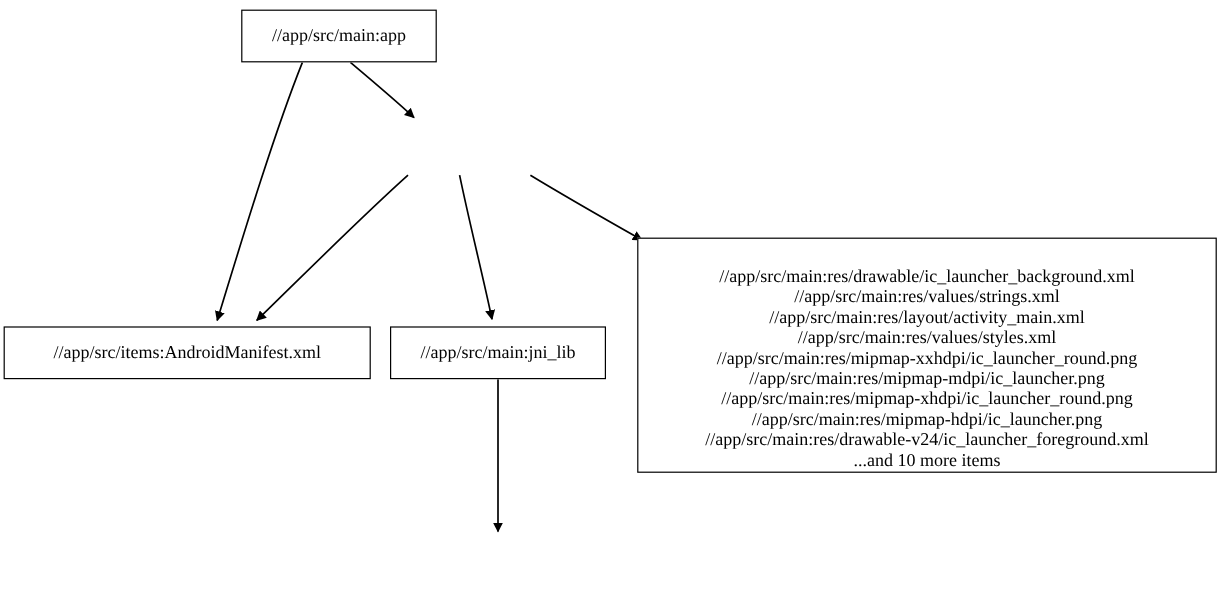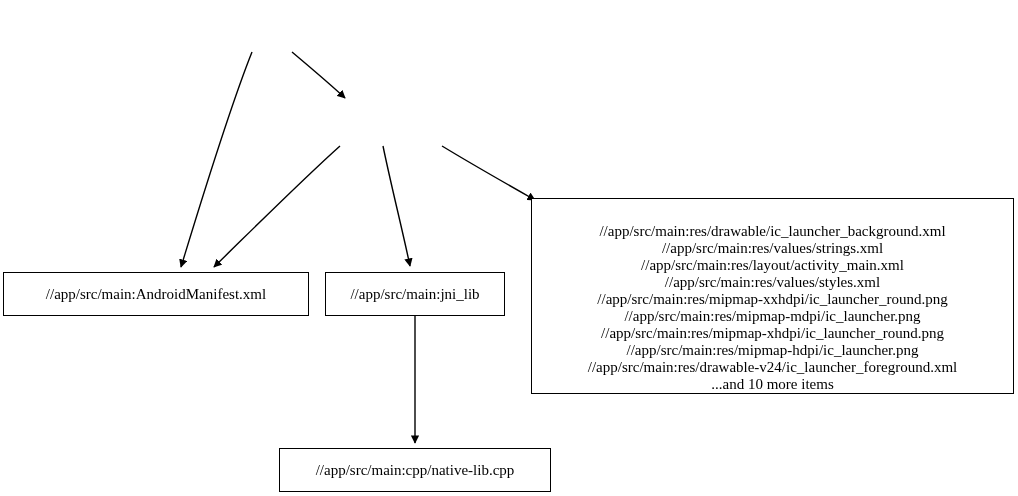--- a/index.html
+++ b/index.html
@@ -66,40 +66,40 @@
 
     <path d="M 340 146 C 302 180, 252 230, 214 267" fill="none" stroke="#000000" stroke-width="1.4" marker-end="url(#arrow)"></path>
 
     <path d="M 383 146 C 391 185, 402 228, 410 266" fill="none" stroke="#000000" stroke-width="1.4" marker-end="url(#arrow)"></path>
 
     <path d="M 442 146 C 470 163, 505 183, 535 200" fill="none" stroke="#000000" stroke-width="1.4" marker-end="url(#arrow)"></path>
 
     <path d="M 415 316 L 415 443" fill="none" stroke="#000000" stroke-width="1.4" marker-end="url(#arrow)"></path>
   </svg>
 
+  <div class="node" style="left:201px; top:8px; width:163px; height:44px;">
+    <span class="node-text">//app/src/main:app</span>
+  </div>
 
 
   <div class="node" style="left:3px; top:272px; width:306px; height:44px;">
-    <span class="node-text">//app/src/main:AndroidManifest.xml</span>
+    <span class="node-text">//app/src/items:AndroidManifest.xml</span>
   </div>
 
   <div class="node" style="left:325px; top:272px; width:180px; height:44px;">
     <span class="node-text">//app/src/main:jni_lib</span>
   </div>
 
   <div class="node multiline" style="left:531px; top:198px; width:483px; height:196px;">
     <span class="node-text">//app/src/main:res/drawable/ic_launcher_background.xml
 //app/src/main:res/values/strings.xml
 //app/src/main:res/layout/activity_main.xml
 //app/src/main:res/values/styles.xml
 //app/src/main:res/mipmap-xxhdpi/ic_launcher_round.png
 //app/src/main:res/mipmap-mdpi/ic_launcher.png
 //app/src/main:res/mipmap-xhdpi/ic_launcher_round.png
 //app/src/main:res/mipmap-hdpi/ic_launcher.png
 //app/src/main:res/drawable-v24/ic_launcher_foreground.xml
 ...and 10 more items</span>
   </div>
 
-  <div class="node" style="left:279px; top:448px; width:272px; height:44px;">
-    <span class="node-text">//app/src/main:cpp/native-lib.cpp</span>
-  </div>
 
 </div>
 
 </body></html>

